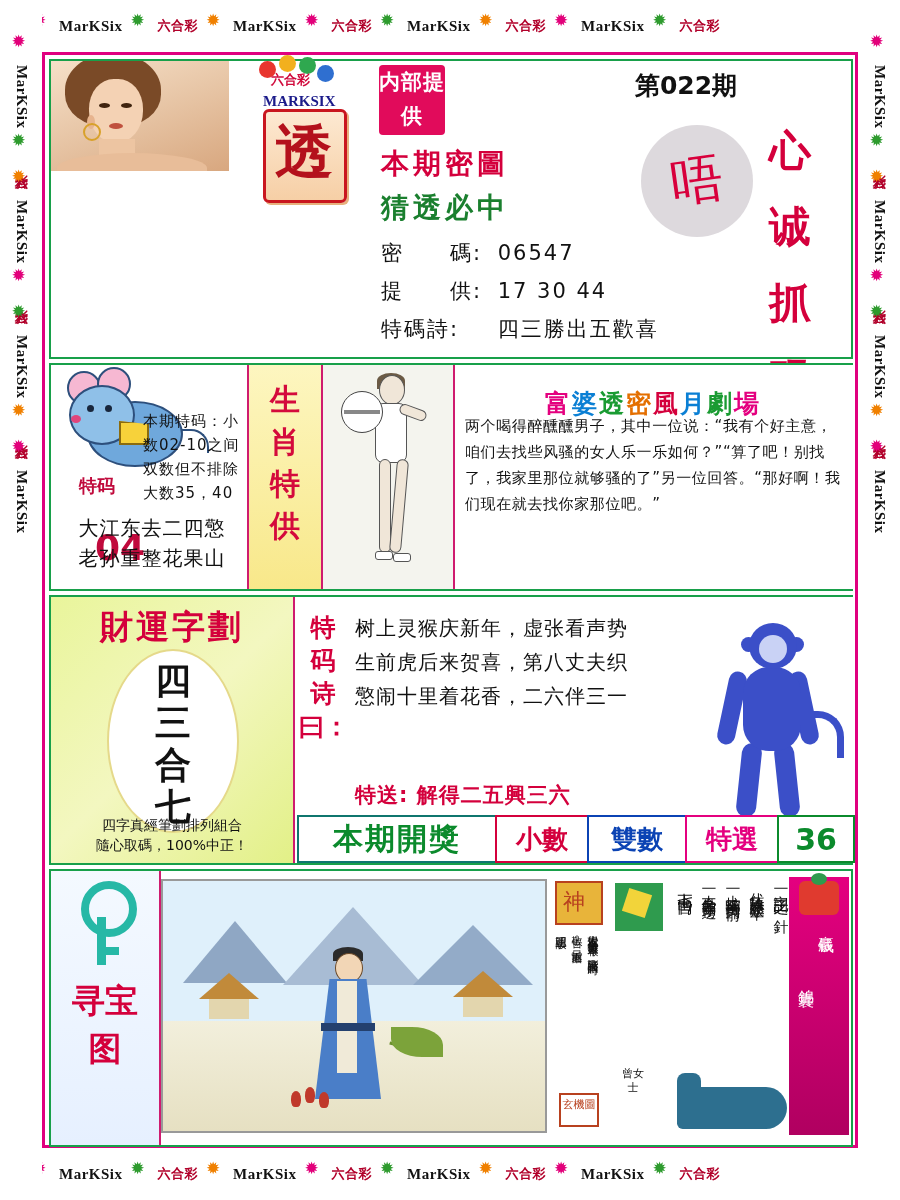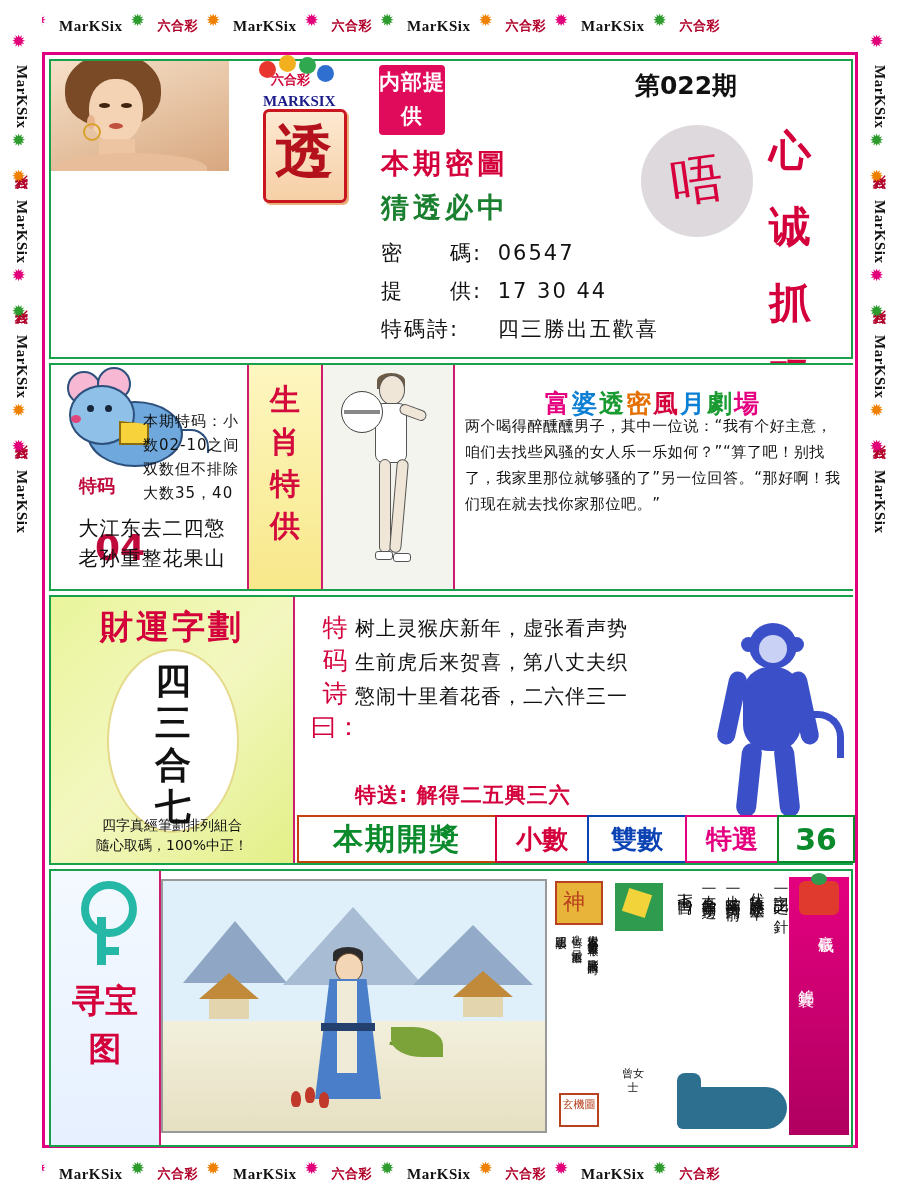--- a/index.html
+++ b/index.html
@@ -126,21 +126,21 @@
   .third{left:4px;top:540px;width:804px;height:270px;border:2px solid #18a04a;background:#fff;}
   .cy-cell{position:absolute;left:0;top:0;width:242px;height:100%;
       background:linear-gradient(135deg,#e9f59b,#f3f7c0 50%,#e2f087);border-right:2px solid #cf1b6f;}
   .cy-title{position:absolute;left:12px;top:8px;width:218px;text-align:center;font-size:33px;font-weight:bold;color:#d4003c;letter-spacing:3px;}
   .cy-oval{position:absolute;left:56px;top:52px;width:128px;height:180px;border-radius:50%;background:#fff;border:2px solid #e5d98a;}
   .cy-oval span{position:absolute;left:0;width:128px;text-align:center;font-size:36px;font-weight:bold;color:#111;}
   .cy-oval .w1{top:6px;}.cy-oval .w2{top:48px;}.cy-oval .w3{top:90px;}.cy-oval .w4{top:132px;}
   .cy-foot{position:absolute;left:12px;bottom:8px;width:218px;text-align:center;font-size:14px;color:#111;line-height:20px;}
 
   .poem-cell{position:absolute;left:244px;top:0;width:560px;height:100%;background:#fff;}
-  .poem-label{position:absolute;left:16px;top:14px;width:48px;text-align:center;font-size:25px;font-weight:normal;color:#d4003c;line-height:33px;}
+  .poem-label{position:absolute;left:4px;top:14px;width:48px;text-align:center;font-size:25px;font-weight:bold;color:#d4003c;line-height:33px;}
   .poem-lines{position:absolute;left:60px;top:14px;width:380px;font-size:20px;color:#111;line-height:34px;letter-spacing:1px;}
   .poem-send{position:absolute;left:60px;top:184px;font-size:21px;font-weight:bold;color:#d4003c;letter-spacing:1px;}
   .poem-give{position:absolute;left:60px;top:218px;font-size:20px;color:#111;letter-spacing:1px;}
   .poem-give b{color:#d4003c;font-weight:bold;letter-spacing:3px;}
   .monkey{position:absolute;right:8px;top:18px;width:150px;height:216px;}
   .monkey .mbody{position:absolute;left:46px;top:52px;width:58px;height:84px;border-radius:26px;background:#3b4fc8;}
   .monkey .mhead{position:absolute;left:52px;top:8px;width:48px;height:46px;border-radius:50%;background:#3b4fc8;}
   .monkey .mface{position:absolute;left:62px;top:20px;width:28px;height:28px;border-radius:50%;background:#c9d2f5;}
   .monkey .mear{position:absolute;width:15px;height:15px;border-radius:50%;background:#3b4fc8;}
   .monkey .mear.l{left:44px;top:22px;}
@@ -148,21 +148,21 @@
   .monkey .marm{position:absolute;width:18px;height:74px;border-radius:10px;background:#3b4fc8;}
   .monkey .marm.l{left:26px;top:56px;transform:rotate(12deg);}
   .monkey .marm.r{left:98px;top:56px;transform:rotate(-12deg);}
   .monkey .mleg{position:absolute;width:20px;height:74px;border-radius:10px;background:#3b4fc8;}
   .monkey .mleg.l{left:42px;top:128px;transform:rotate(6deg);}
   .monkey .mleg.r{left:80px;top:128px;transform:rotate(-6deg);}
   .monkey .mtail{position:absolute;left:100px;top:96px;width:40px;height:40px;border:7px solid #3b4fc8;border-left:none;border-bottom:none;border-radius:0 26px 0 0;}
 
   .draw-bar{position:absolute;left:246px;bottom:4px;width:554px;height:44px;background:#fff;}
   .db{position:absolute;top:0;height:44px;display:flex;align-items:center;justify-content:center;font-weight:bold;}
-  .db1{left:0;width:196px;border:2px solid #c2410c;color:#0b8a2c;font-size:30px;letter-spacing:2px;}
+  .db1{left:0;width:196px;border:2px solid #0f766e;color:#0b8a2c;font-size:30px;letter-spacing:2px;}
   .db2{left:198px;width:90px;border:2px solid #d4003c;color:#d4003c;font-size:26px;}
   .db3{left:290px;width:96px;border:2px solid #0b43b4;color:#0b43b4;font-size:26px;}
   .db4{left:388px;width:90px;border:2px solid #e4007f;color:#e4007f;font-size:26px;}
   .db5{left:480px;width:74px;border:2px solid #0b8a2c;color:#0b8a2c;font-size:30px;}
 
   
   .fourth{left:4px;top:814px;width:804px;height:278px;border:2px solid #18a04a;background:#fff;}
   .treasure{position:absolute;left:0;top:0;width:108px;height:100%;background:linear-gradient(#f4f9ff,#e6f0ff);border-right:2px solid #cf1b6f;}
   .key{position:absolute;left:22px;top:10px;width:60px;height:86px;}
   .key .kh{position:absolute;left:8px;top:0;width:40px;height:40px;border:8px solid #26b8a6;border-radius:50%;}

